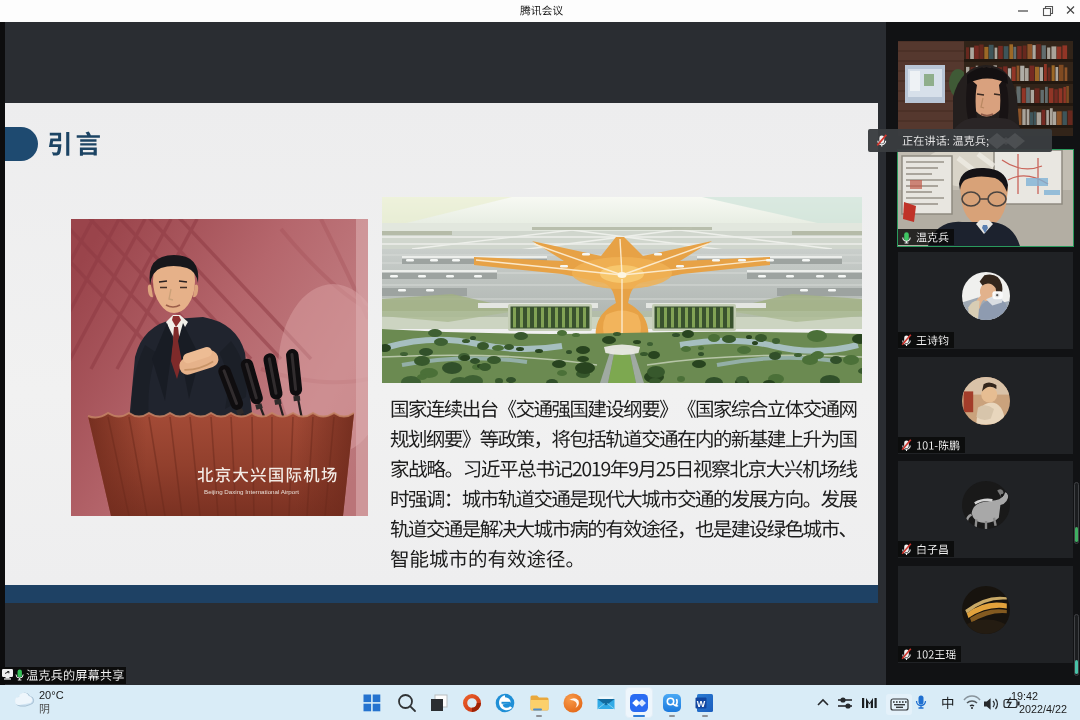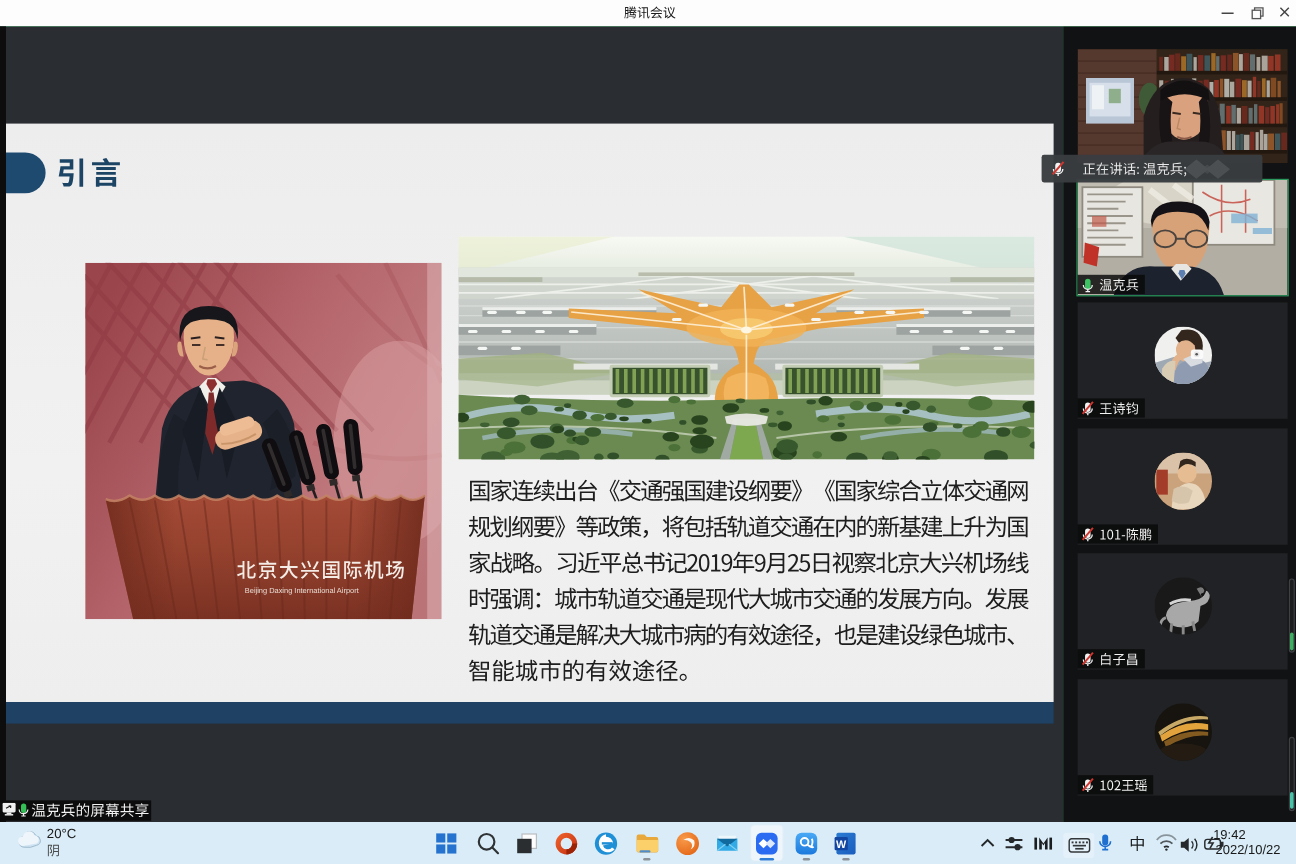--- a/index.html
+++ b/index.html
@@ -1,15 +1,15 @@
 <!DOCTYPE html>
 <html><head><meta charset="utf-8"><style>
 *{margin:0;padding:0;box-sizing:border-box}
 body{font-family:"Liberation Sans",sans-serif;width:1080px;height:720px;overflow:hidden}
-#page{position:relative;width:1080px;height:720px;background:#22c55e}
+#page{position:relative;width:1080px;height:720px;background:#14b8a6}
 .abs{position:absolute}
 </style></head><body>
 <div id="page">
 <div class="abs" style="left:0;top:0;width:1080px;height:22px;background:#fdfdfd"></div>
 <svg style="position:absolute;left:519.5px;top:4.5px;overflow:visible" width="47" height="15">
       <path transform="translate(0,9.5)" d="M8.7 -9C8.5 -8.6 8.3 -8.1 8.1 -7.7L8.7 -7.5C8.9 -7.8 9.2 -8.3 9.4 -8.7ZM4.5 -8.8C4.8 -8.4 5 -7.9 5.1 -7.5L5.7 -7.7C5.6 -8.1 5.4 -8.6 5.1 -9ZM4.2 -1.3V-0.7H8.3V-1.3ZM0.9 -8.7V-4.8C0.9 -3.2 0.9 -1 0.3 0.5C0.5 0.6 0.8 0.7 0.9 0.9C1.3 -0.2 1.4 -1.5 1.5 -2.8H2.9V-0.1C2.9 0 2.9 0.1 2.8 0.1C2.6 0.1 2.3 0.1 1.8 0.1C1.9 0.2 2 0.6 2 0.8C2.7 0.8 3.1 0.7 3.3 0.6C3.5 0.5 3.6 0.3 3.6 -0.1V-3.9C3.8 -3.7 4 -3.5 4 -3.4C4.4 -3.6 4.7 -3.8 5 -4.1V-3.7H7.9C7.8 -3.3 7.7 -2.9 7.6 -2.6H5.6L5.8 -3.5L5.1 -3.5C5 -3 4.9 -2.4 4.8 -2H9.1C8.9 -0.7 8.8 -0.1 8.6 0.1C8.5 0.2 8.4 0.2 8.2 0.2C8 0.2 7.6 0.2 7.1 0.1C7.2 0.3 7.3 0.6 7.3 0.8C7.8 0.8 8.3 0.8 8.5 0.8C8.8 0.8 9 0.7 9.2 0.5C9.5 0.2 9.6 -0.5 9.8 -2.3C9.8 -2.4 9.8 -2.6 9.8 -2.6H8.4C8.5 -3.1 8.6 -3.8 8.7 -4.3C9.1 -4 9.5 -3.7 10 -3.5C10.1 -3.7 10.3 -3.9 10.5 -4C9.8 -4.3 9.2 -4.8 8.8 -5.3H10.3V-5.9H6.4C6.6 -6.2 6.7 -6.5 6.8 -6.8H10V-7.5H7C7.2 -7.9 7.3 -8.4 7.4 -9L6.6 -9.1C6.5 -8.5 6.4 -8 6.3 -7.5H4.2V-6.8H6.1C5.9 -6.5 5.8 -6.2 5.6 -5.9H3.8V-5.3H5.2C4.7 -4.8 4.2 -4.3 3.6 -4V-8.7ZM8 -5.3C8.2 -4.9 8.4 -4.6 8.7 -4.4H5.3C5.6 -4.6 5.8 -4.9 6 -5.3ZM1.6 -7.9H2.9V-6.1H1.6ZM1.6 -5.4H2.9V-3.6H1.6L1.6 -4.8Z M12 -8.4C12.6 -7.9 13.2 -7.2 13.5 -6.7L14.1 -7.3C13.8 -7.7 13.1 -8.4 12.6 -8.8ZM11.3 -5.7V-4.9H12.8V-1.2C12.8 -0.7 12.5 -0.4 12.3 -0.3C12.4 -0.1 12.6 0.2 12.7 0.4C12.8 0.2 13.1 -0 15 -1.5C14.9 -1.7 14.8 -2 14.7 -2.2L13.6 -1.3V-5.7ZM14.7 -8.5V-7.7H16.2V-4.6H14.6V-3.9H16.2V0.7H17V-3.9H18.7V-4.6H17V-7.7H19.1C19.1 -3.1 19.1 0.5 20.2 0.8C20.8 1 21.1 0.6 21.3 -1.1C21.1 -1.2 20.9 -1.5 20.8 -1.7C20.7 -0.8 20.6 0 20.6 -0C19.8 -0.2 19.9 -3.9 19.9 -8.5Z M23.3 0.6C23.7 0.5 24.3 0.4 30 -0.1C30.3 0.3 30.5 0.6 30.7 0.9L31.4 0.4C30.9 -0.4 29.9 -1.6 28.9 -2.4L28.2 -2.1C28.6 -1.7 29.1 -1.2 29.5 -0.8L24.5 -0.4C25.3 -1.1 26.1 -2 26.8 -2.9H31.5V-3.6H22.6V-2.9H25.7C24.9 -1.9 24.1 -1 23.8 -0.8C23.5 -0.5 23.3 -0.3 23 -0.2C23.1 0 23.3 0.4 23.3 0.6ZM27 -9.1C26.1 -7.6 24.2 -6.3 22.1 -5.4C22.2 -5.2 22.5 -4.9 22.6 -4.7C23.3 -4.9 23.9 -5.3 24.5 -5.6V-5H29.6V-5.7H24.6C25.5 -6.3 26.4 -7 27 -7.8C27.7 -7.1 28.6 -6.4 29.6 -5.7C30.2 -5.4 30.8 -5 31.4 -4.8C31.6 -5 31.8 -5.3 32 -5.5C30.3 -6.1 28.5 -7.3 27.5 -8.3L27.8 -8.7Z M38.3 -8.6C38.7 -7.8 39.1 -6.9 39.3 -6.3L40 -6.6C39.9 -7.2 39.4 -8.1 38.9 -8.9ZM33.6 -8.3C34.1 -7.8 34.7 -7.1 35 -6.7L35.6 -7.2C35.3 -7.6 34.7 -8.3 34.2 -8.8ZM41.4 -8.4C41 -6.2 40.5 -4.1 39.3 -2.5C38.2 -4 37.6 -6 37.2 -8.3L36.4 -8.1C36.9 -5.6 37.6 -3.5 38.8 -1.8C38 -1 37 -0.3 35.8 0.3C35.9 0.4 36.1 0.7 36.2 0.9C37.5 0.4 38.5 -0.4 39.3 -1.2C40.1 -0.3 41.1 0.4 42.4 0.9C42.5 0.7 42.7 0.4 42.9 0.2C41.7 -0.3 40.7 -1 39.8 -1.9C41.1 -3.6 41.8 -5.8 42.2 -8.3ZM32.9 -5.7V-4.9H34.4V-1.1C34.4 -0.5 34.1 -0.2 34 0C34.1 0.1 34.3 0.4 34.4 0.6C34.6 0.4 34.9 0.2 36.8 -1.2C36.7 -1.4 36.6 -1.7 36.5 -1.9L35.2 -1V-5.7Z" fill="#1d1d1d"></path>
     </svg>
 <svg class="abs" style="left:1008px;top:0" width="72" height="22" viewBox="0 0 72 22">
 <line x1="10" y1="11" x2="20" y2="11" stroke="#444" stroke-width="1.2"></line>
 <rect x="35.5" y="8.5" width="7" height="7" fill="none" stroke="#555" stroke-width="1.1"></rect>
@@ -807,13 +807,13 @@
 <g stroke="#26292c" stroke-width="1.2" fill="none">
         <rect x="192" y="8.5" width="13" height="8" rx="2"></rect>
         <path d="M205.5 11 h1.5 v3 h-1.5" fill="#26292c"></path>
         <path d="M198.5 6.5 l-3.2 5 h3.6 l-2.6 4.5" stroke-width="1.3" fill="none"></path>
       </g>
 </svg>
 <svg class="abs" style="left:941px;top:696px;overflow:visible" width="16" height="16">
       <path transform="translate(0,12)" d="M6.2 -11.3V-8.9H1.3V-2.5H2.3V-3.3H6.2V1.1H7.2V-3.3H11.1V-2.6H12.2V-8.9H7.2V-11.3ZM2.3 -4.3V-7.9H6.2V-4.3ZM11.1 -4.3H7.2V-7.9H11.1Z" fill="#1b1e20"></path>
     </svg>
 <div class="abs" style="left:958px;top:689.5px;width:80px;height:12px;font-size:10.8px;color:#1a1a1a;text-align:right">19:42</div>
-<div class="abs" style="left:987px;top:703px;width:80px;height:12px;font-size:10.8px;color:#1a1a1a;text-align:right">2022/10/22</div>
+<div class="abs" style="left:987px;top:703px;width:80px;height:12px;font-size:10.8px;color:#1a1a1a;text-align:right">2022/4/22</div>
 </div>
 </body></html>

